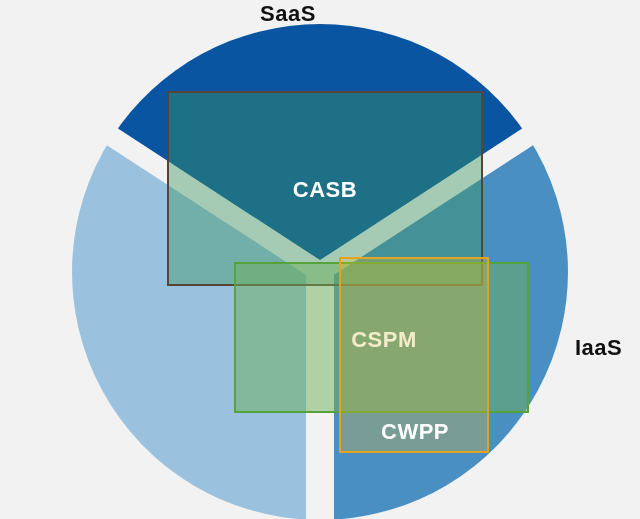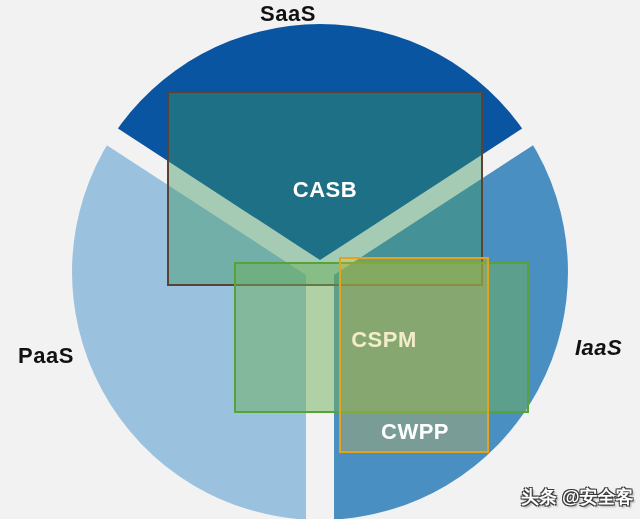--- a/index.html
+++ b/index.html
@@ -13,21 +13,21 @@
   .stage svg{position:absolute;left:0;top:0;}
   .sector-label{
     position:absolute;
     font-size:22px;
     font-weight:bold;
     color:#111111;
     letter-spacing:0.5px;
   }
   .lbl-saas{left:0;top:1px;width:576px;text-align:center;}
   .lbl-paas{left:18px;top:343px;}
-  .lbl-iaas{left:575px;top:335px;font-style:italic;}
+  .lbl-iaas{left:575px;top:335px;}
   .overlay-text{
     font-weight:bold;
     font-size:22px;
     letter-spacing:0.5px;
   }
   .watermark-red{
     position:absolute;
     left:455px;top:493px;
     font-size:13px;
     font-weight:bold;
@@ -71,18 +71,16 @@
     <rect x="340" y="258" width="148" height="194" stroke-width="2" fill="rgba(245,195,40,0.28)" stroke="#e2a41f"></rect>
 
     <text class="overlay-text" x="325" y="197" text-anchor="middle" fill="#ffffff">CASB</text>
 
     <text class="overlay-text" x="384" y="347" text-anchor="middle" fill="#f3ecca">CSPM</text>
 
     <text class="overlay-text" x="415" y="439" text-anchor="middle" fill="#ffffff">CWPP</text>
   </svg>
 
   <div class="sector-label lbl-saas">SaaS</div>
-  <div class="sector-label lbl-paas">PaaS</div>
   <div class="sector-label lbl-iaas">IaaS</div>
 
-  <div class="watermark-main">头条 @安全客</div>
 
 </div>
 
 </body></html>

